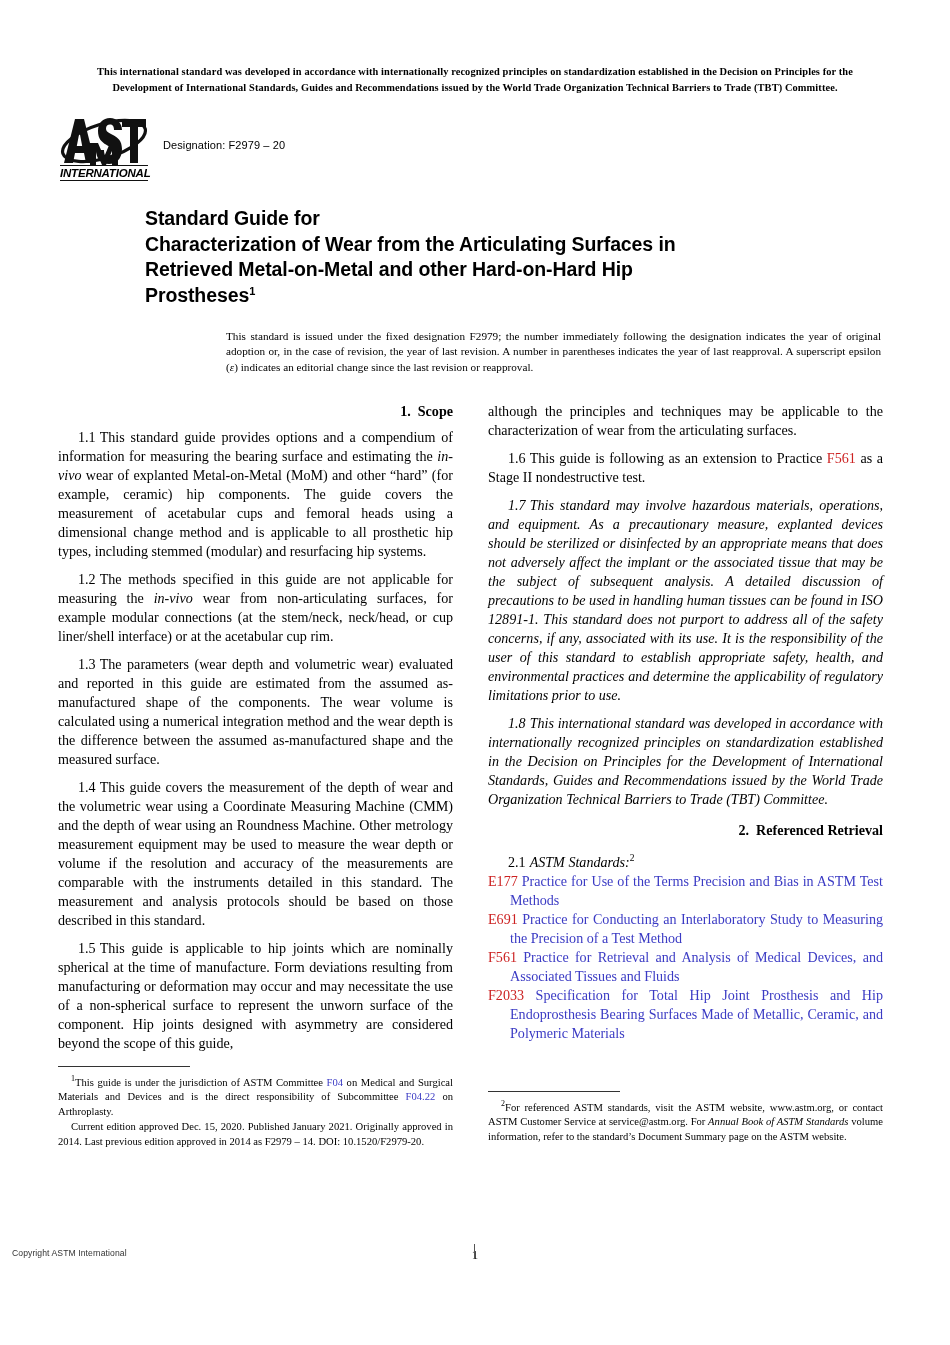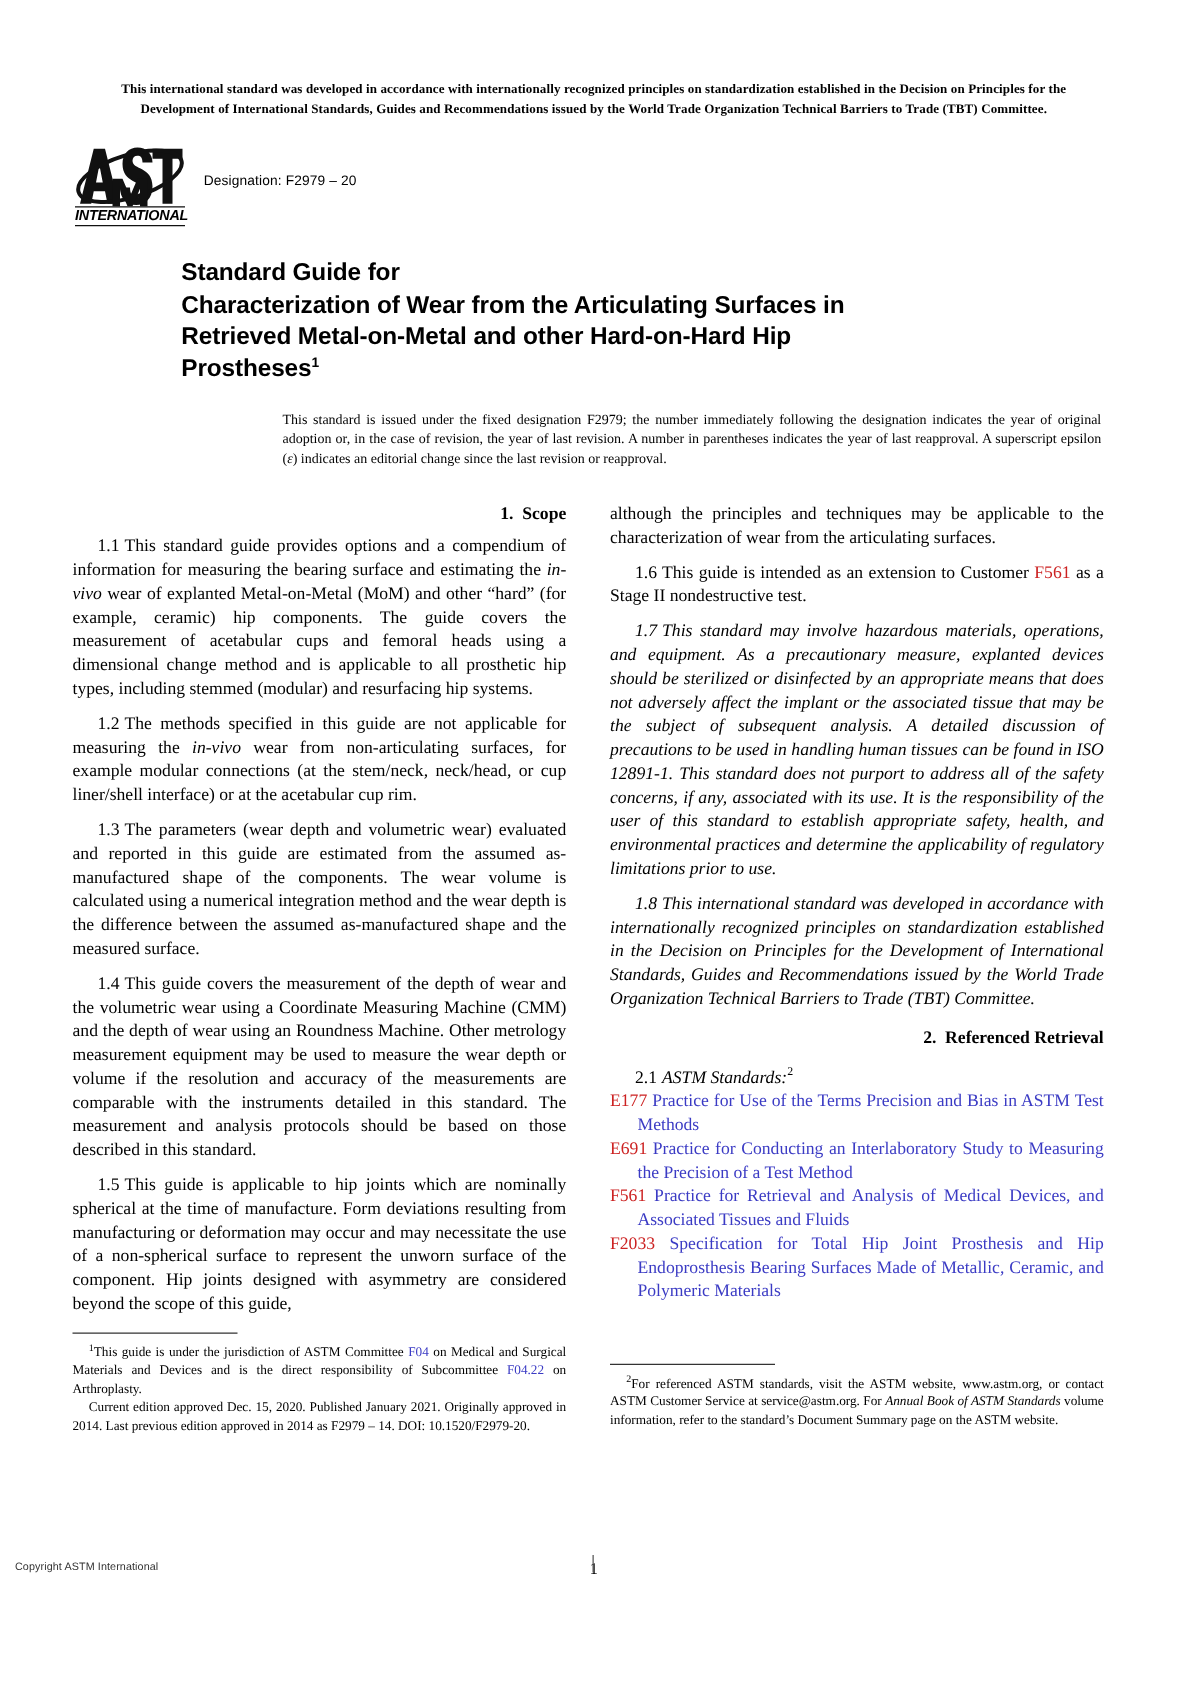--- a/index.html
+++ b/index.html
@@ -306,21 +306,21 @@
       <span class="lbl">1.5</span><span>This guide is applicable to hip joints which are nominally spherical at the time of manufacture. Form deviations resulting from manufacturing or deformation may occur and may necessitate the use of a non-spherical surface to represent the unworn surface of the component. Hip joints designed with asymmetry are considered beyond the scope of this guide,</span>
     </p>
 
   </div>
 
   <div class="col col-right">
 
     <p class="para cont">although the principles and techniques may be applicable to the characterization of wear from the articulating surfaces.</p>
 
     <p class="para">
-      <span class="lbl">1.6</span><span>This guide is intended as an extension to Customer </span><span class="link-red">F561</span><span> as a Stage II nondestructive test.</span>
+      <span class="lbl">1.6</span><span>This guide is following as an extension to Practice </span><span class="link-red">F561</span><span> as a Stage II nondestructive test.</span>
     </p>
 
     <p class="para">
       <span class="lbl ital">1.7</span><i>This standard may involve hazardous materials, operations, and equipment. As a precautionary measure, explanted devices should be sterilized or disinfected by an appropriate means that does not adversely affect the implant or the associated tissue that may be the subject of subsequent analysis. A detailed discussion of precautions to be used in handling human tissues can be found in ISO 12891-1. This standard does not purport to address all of the safety concerns, if any, associated with its use. It is the responsibility of the user of this standard to establish appropriate safety, health, and environmental practices and determine the applicability of regulatory limitations prior to use.</i>
     </p>
 
     <p class="para">
       <span class="lbl ital">1.8</span><i>This international standard was developed in accordance with internationally recognized principles on standardization established in the Decision on Principles for the Development of International Standards, Guides and Recommendations issued by the World Trade Organization Technical Barriers to Trade (TBT) Committee.</i>
     </p>
 

